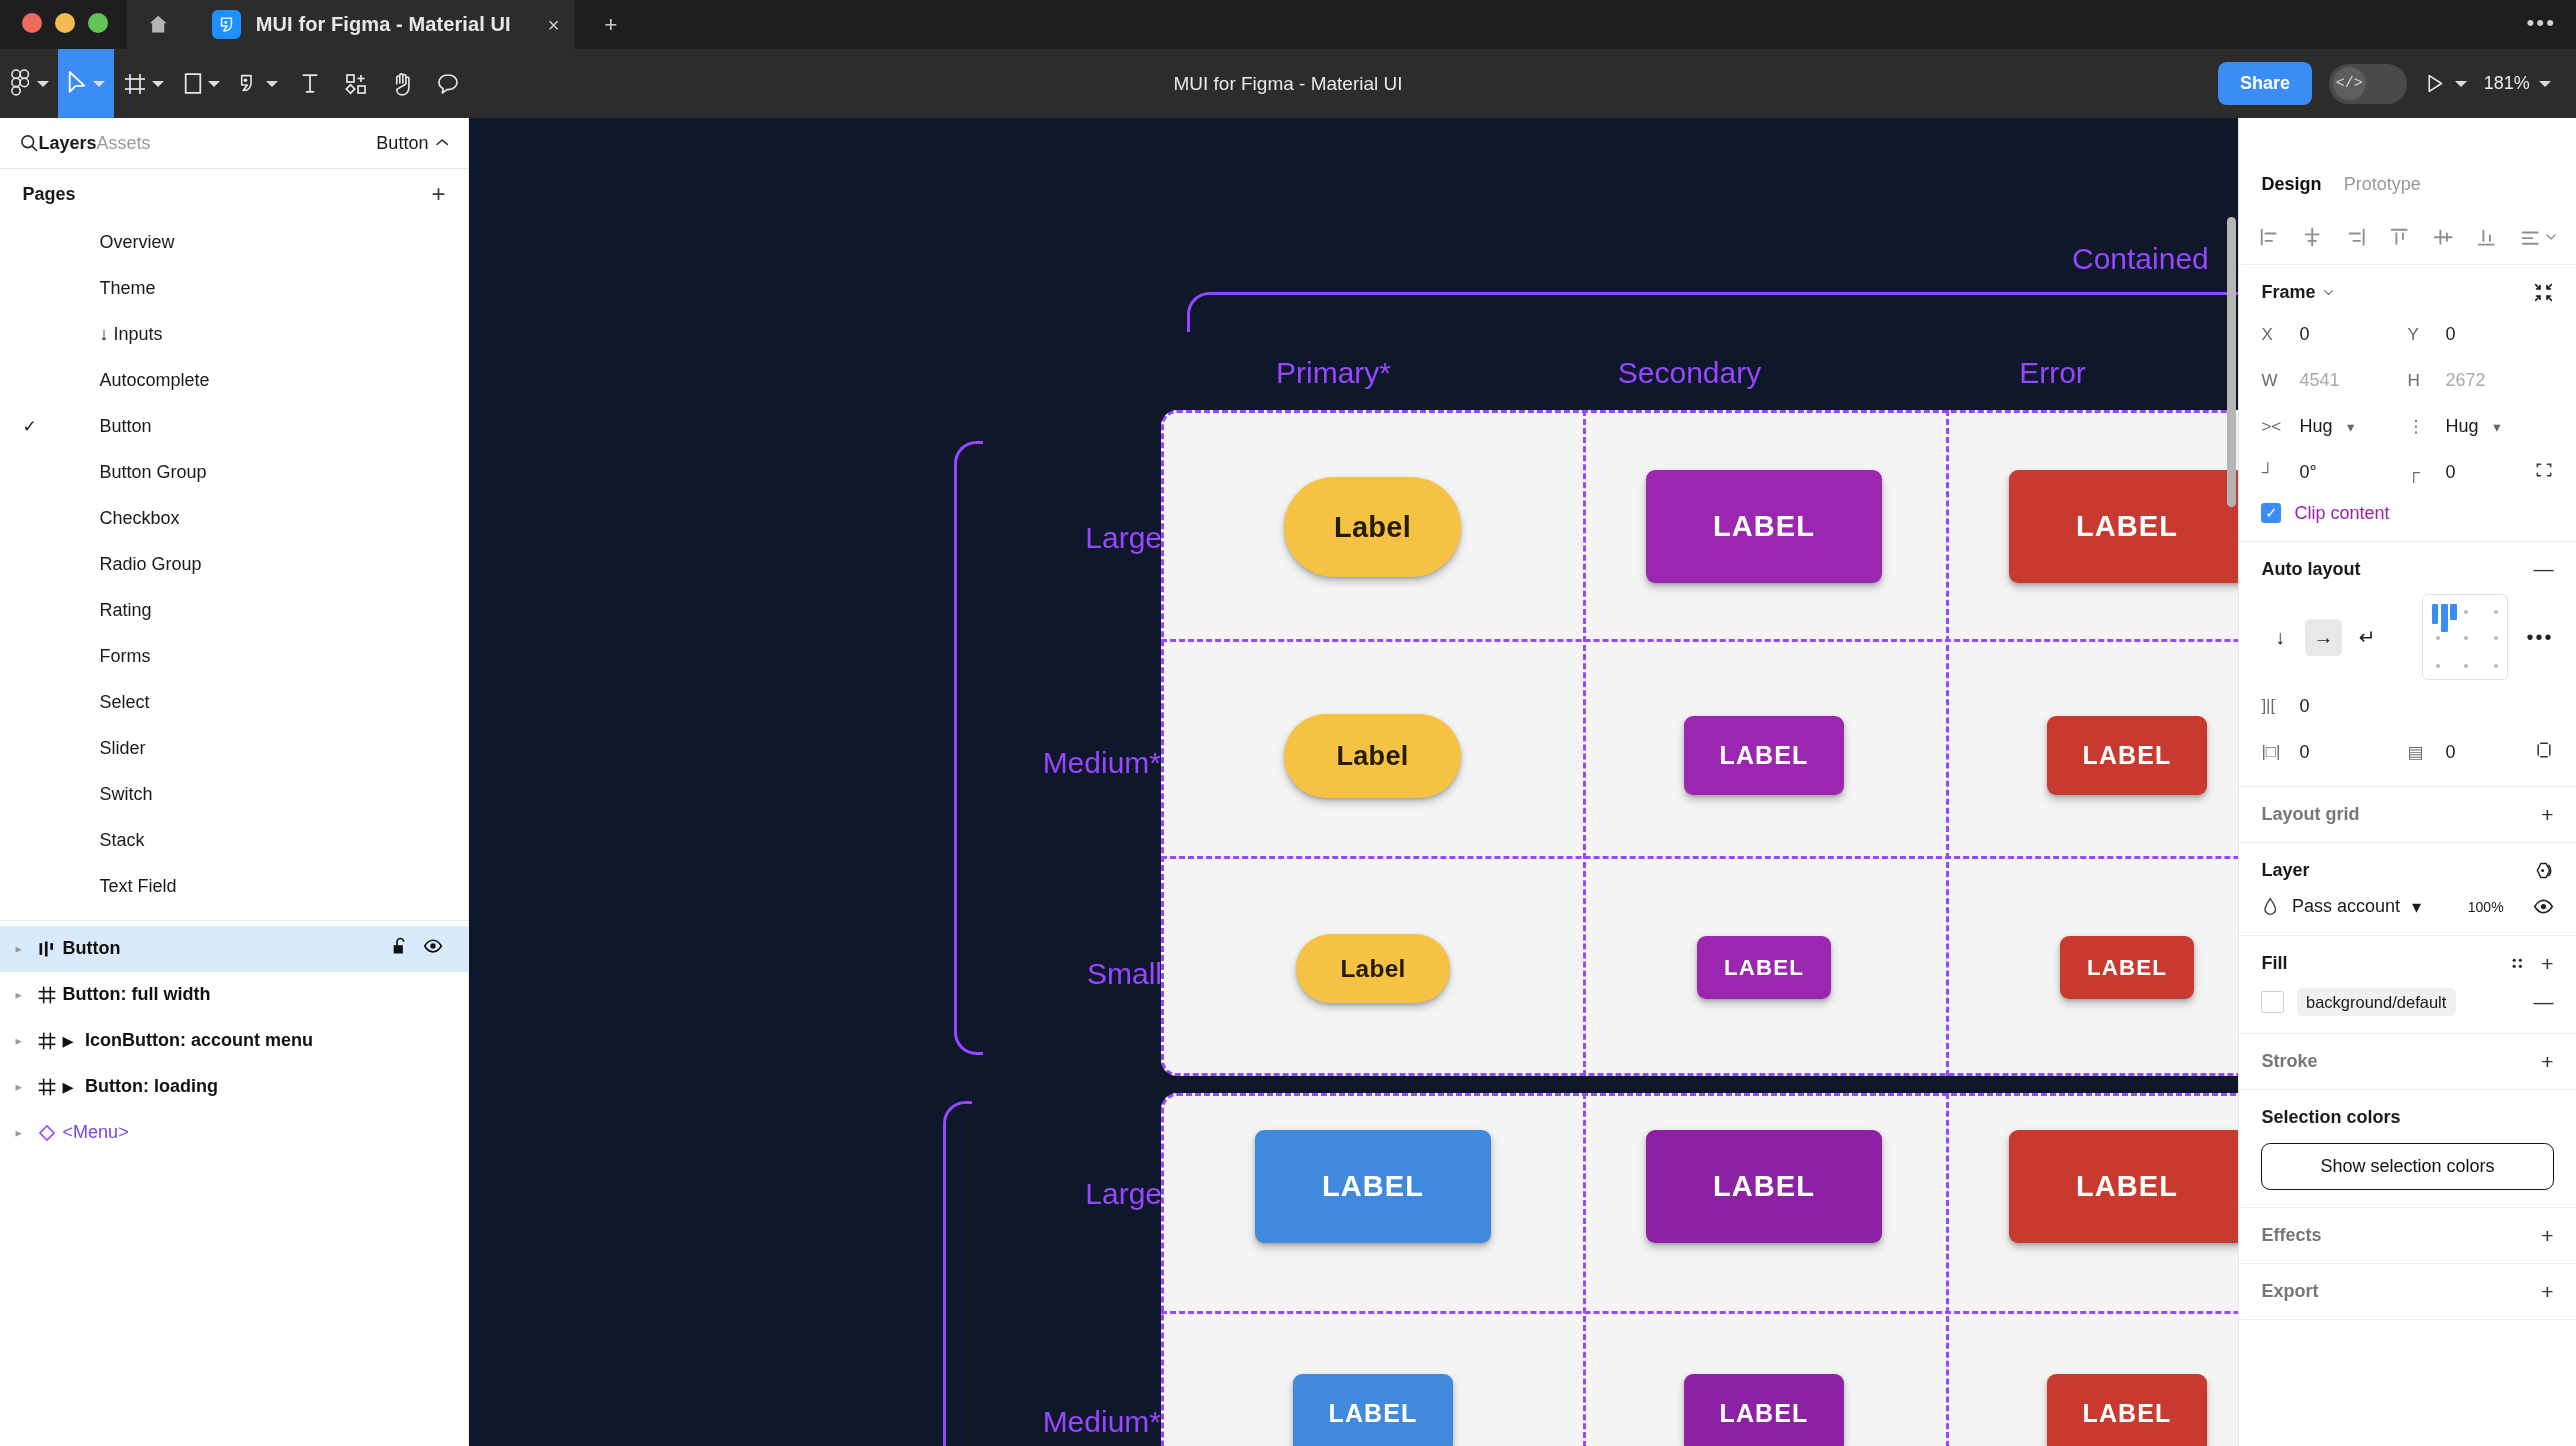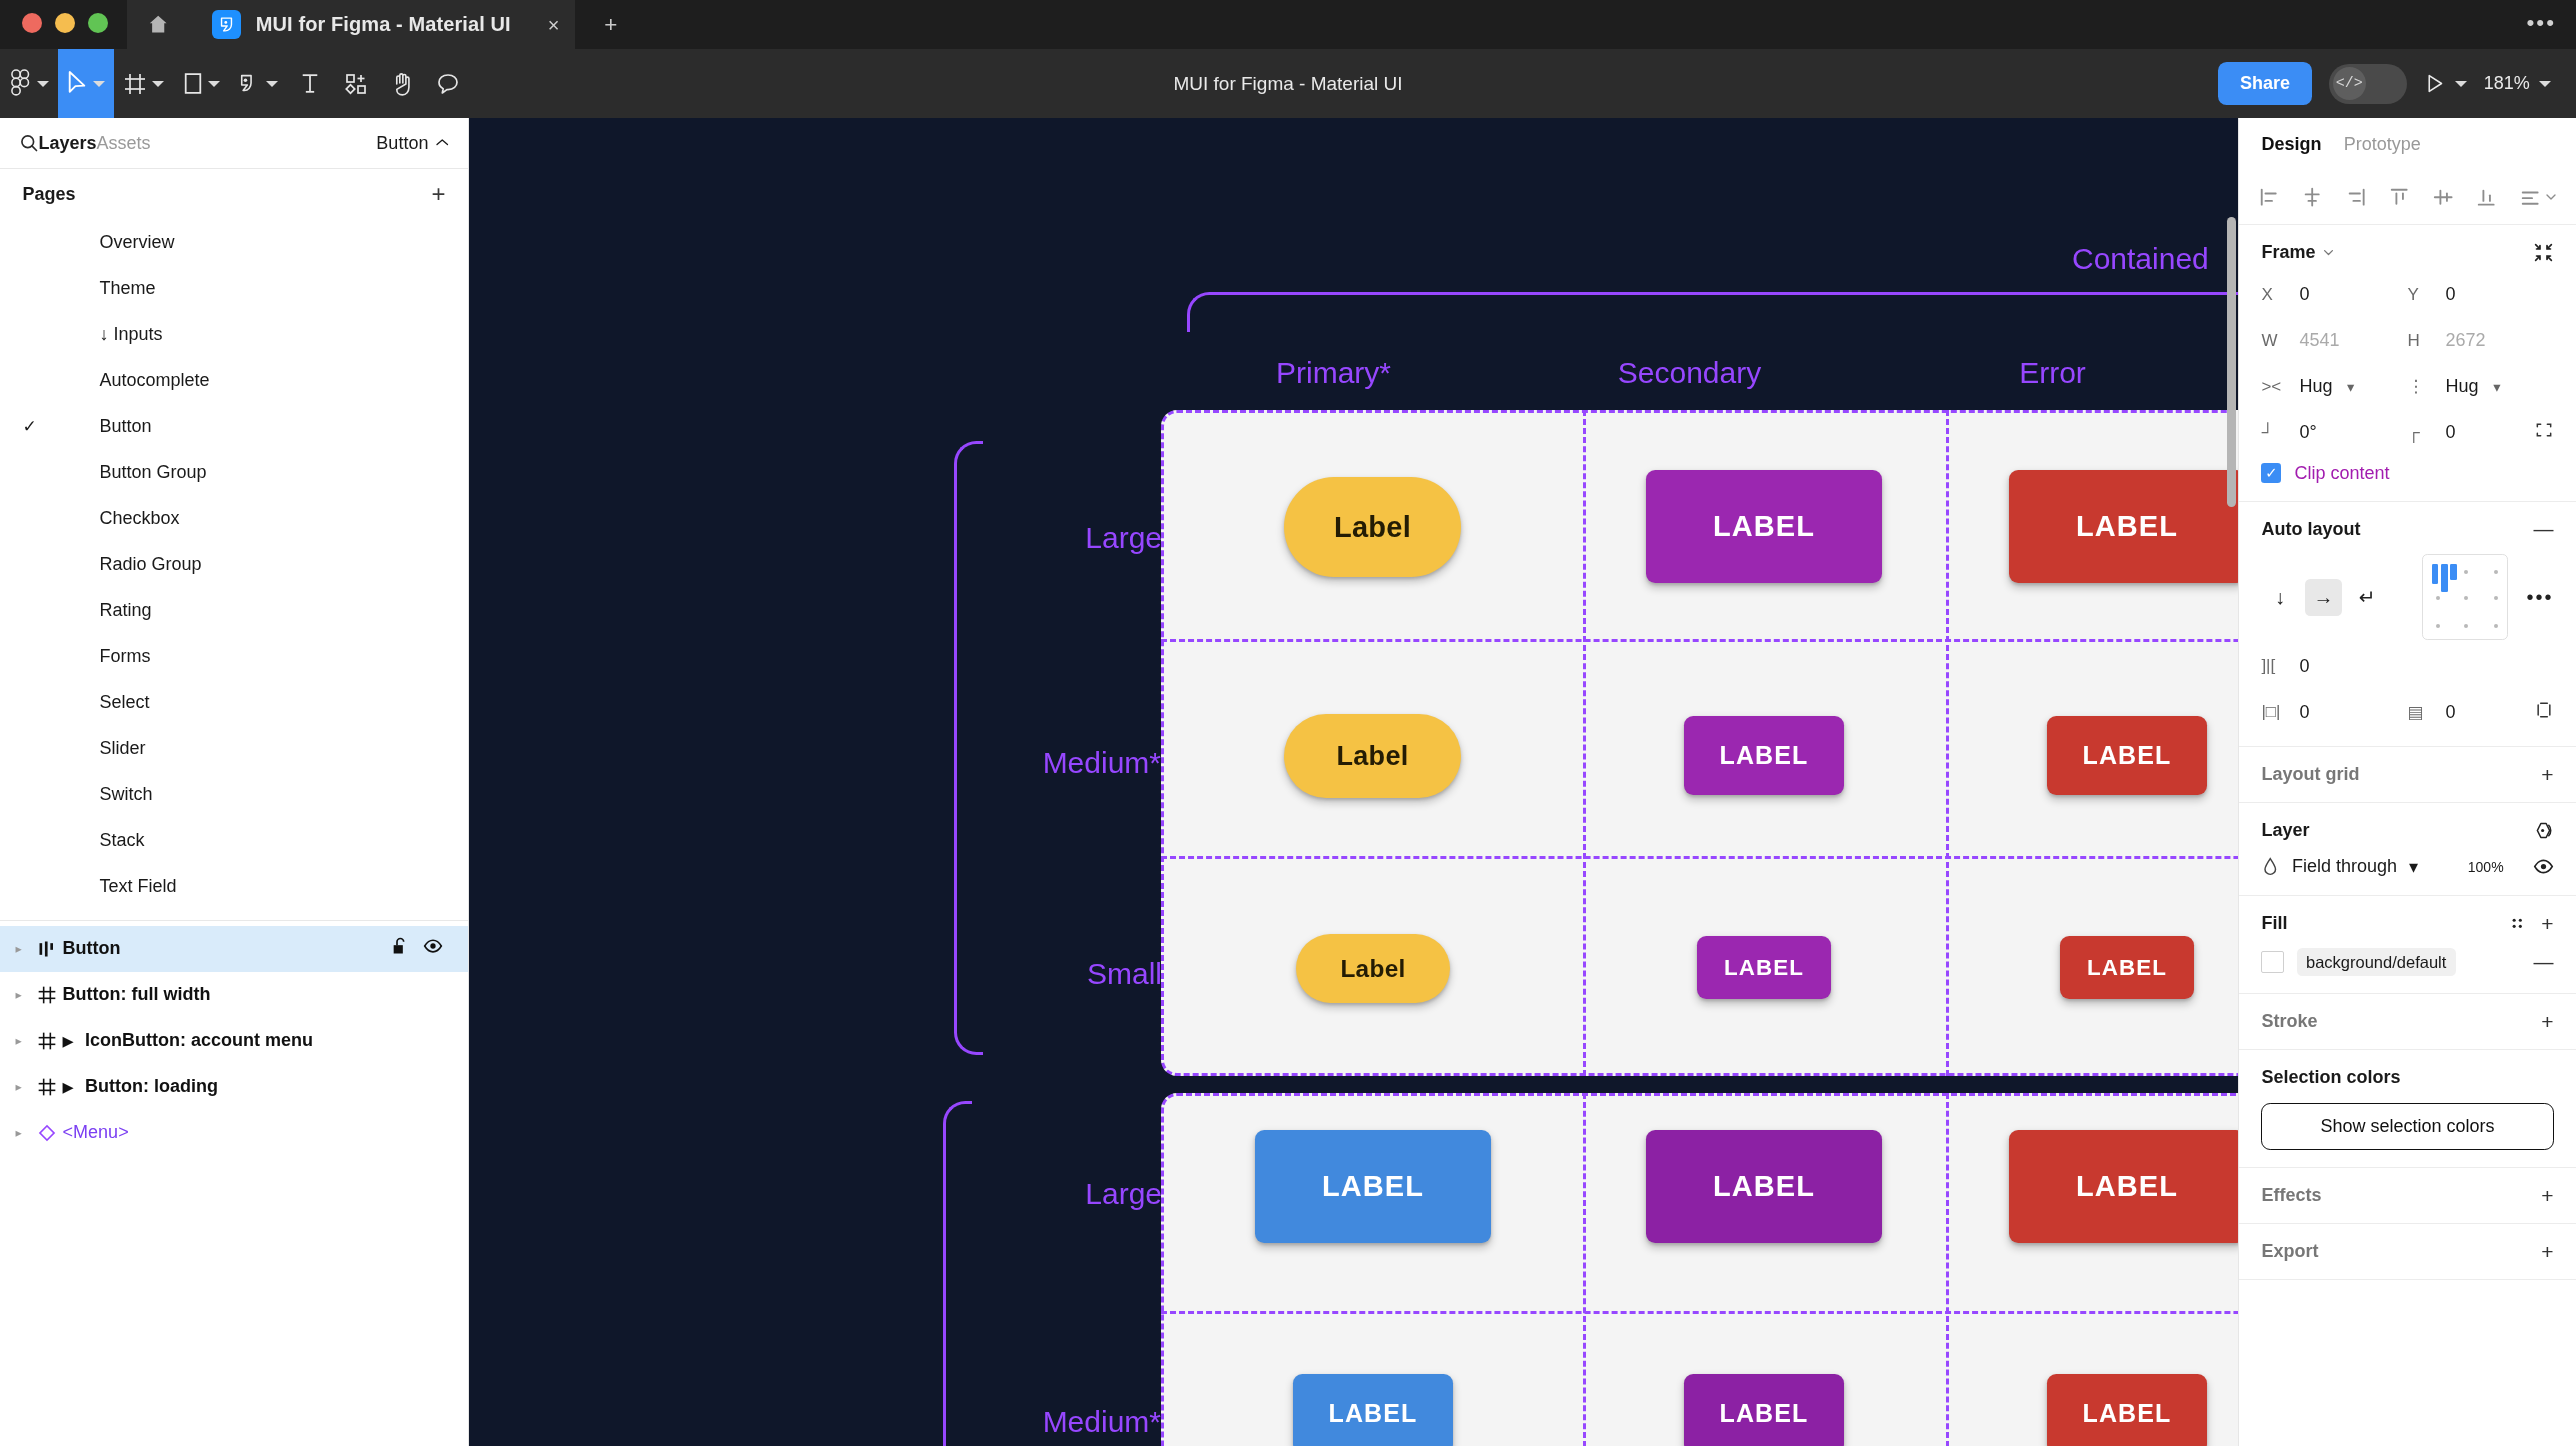--- a/index.html
+++ b/index.html
@@ -179,20 +179,21 @@
   }
 
   
   .right {
     width: 338px; flex: 0 0 338px; background: #fff; border-left: 0.7px solid #e6e6e6;
     display: flex; flex-direction: column; overflow: hidden;
   }
   .rt-tabs {
     height: 53px; flex: 0 0 53px; display: flex; align-items: center; gap: 22.4px;
     padding: 0 22.4px;
+    margin-top: 40px;
   }
   .rt-tab { font-size: 18px; color: #999; }
   .rt-tab.active { color: #111; font-weight: 700; }
   .align-row {
     height: 54px; display: flex; align-items: center; justify-content: space-between;
     padding: 0 18.5px; border-bottom: 0.7px solid #ececec;
   }
   .sec { padding: 17px 22.4px 17px 22.4px; border-bottom: 0.7px solid #ececec; }
   .sec-hdr { display: flex; align-items: center; margin-bottom: 14.5px; }
   .sec-title { font-size: 18px; font-weight: 700; color: #1a1a1a; }
@@ -800,21 +801,21 @@
               <path d="M9 4 L15 4 L19 12 L15 20 L9 20 L5 12 Z" fill="none" stroke="#222" stroke-width="1.8" stroke-linejoin="round"></path>
               <circle cx="11" cy="12" r="1.8" fill="#222"></circle>
               <path d="M18 6 C21 9 21 15 18 18" fill="none" stroke="#222" stroke-width="1.8" stroke-linecap="round"></path>
             </svg>
           </div>
         </div>
         <div class="blend-row">
           <svg width="18.5" height="21" viewBox="0 0 20 24">
             <path d="M10 3 C14 9 16 12 16 15 a6 6 0 0 1 -12 0 C4 12 6 9 10 3 Z" fill="none" stroke="#444" stroke-width="1.7"></path>
           </svg>
-          <span>Field through</span>
+          <span>Pass account</span>
           <span class="dd">▾</span>
           <span class="opacity">100%</span>
           <svg width="21" height="21" viewBox="0 0 24 24">
             <path d="M2 12 C5 7 8.5 5 12 5 C15.5 5 19 7 22 12 C19 17 15.5 19 12 19 C8.5 19 5 17 2 12 Z" fill="none" stroke="#222" stroke-width="1.8"></path>
             <circle cx="12" cy="12" r="3" fill="#222"></circle>
           </svg>
         </div>
       </div>
 
       <div class="sec">

